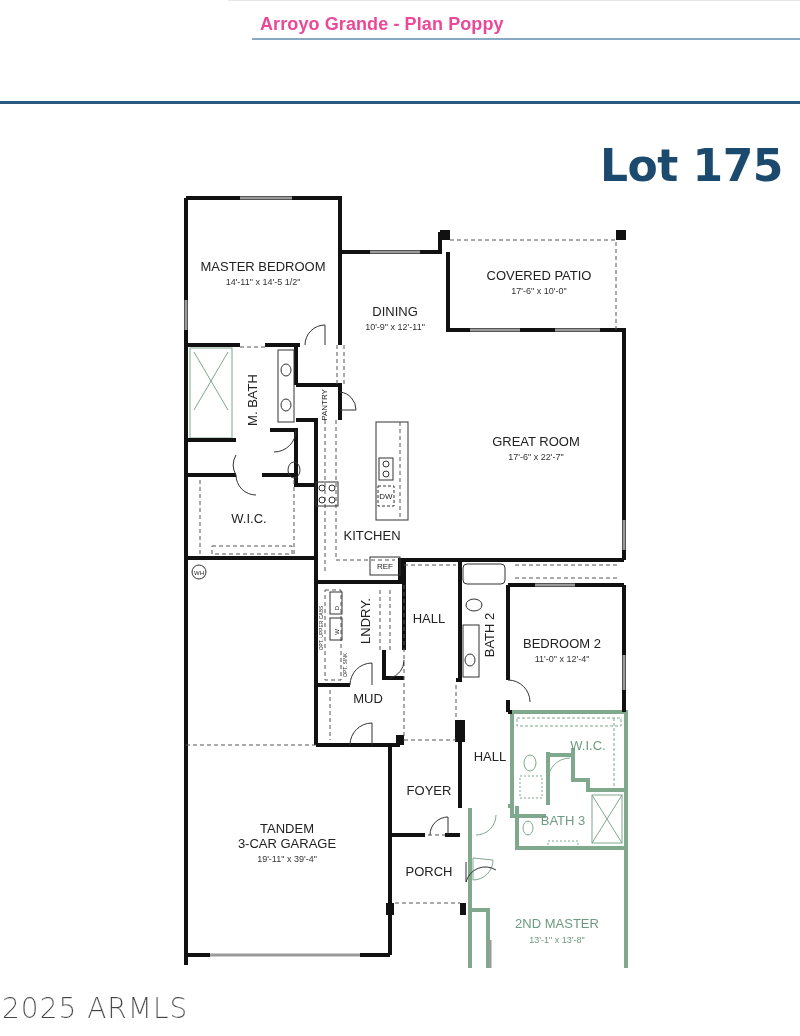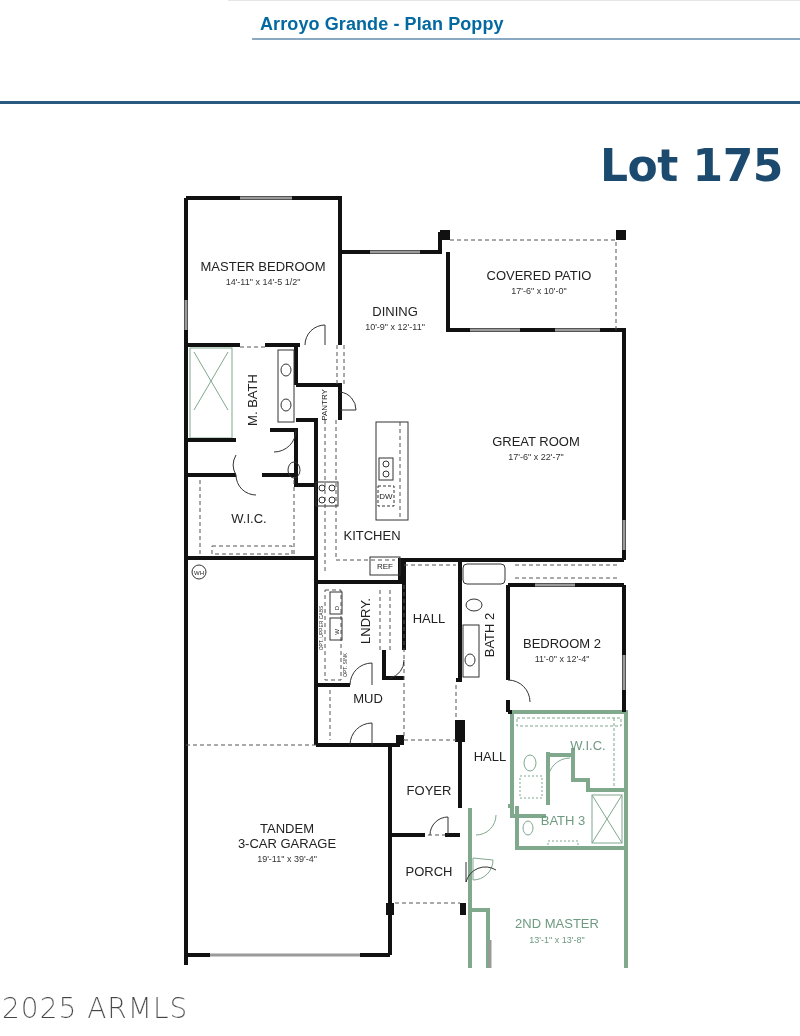--- a/index.html
+++ b/index.html
@@ -1,18 +1,18 @@
 <!DOCTYPE html>
 <html><head>
 <meta charset="utf-8">
 <style>
   html, body { margin:0; padding:0; background:#ffffff; }
   body { width:800px; height:1036px; position:relative; overflow:hidden; font-family:"Liberation Sans", sans-serif; }
   .top-rule { position:absolute; left:228px; top:0; width:572px; height:1px; background:#e4e6e8; }
-  .header-title { position:absolute; left:260px; top:14px; font-family:"Liberation Sans", sans-serif; font-weight:bold; font-size:18px; color:#0369a1; letter-spacing:0.1px; }
+  .header-title { position:absolute; left:260px; top:14px; font-family:"Liberation Sans", sans-serif; font-weight:bold; font-size:18px; color:#ec4899; letter-spacing:0.1px; }
   .header-underline { position:absolute; left:252px; top:38px; width:548px; height:2px; background:#8aa9c2; }
   .section-rule { position:absolute; left:0; top:101px; width:800px; height:3px; background:#2b5a80; }
   .lot-label { position:absolute; left:600px; top:140px; font-family:"DejaVu Sans", sans-serif; font-weight:bold; font-size:44px; color:#1c4a6e; letter-spacing:-0.5px;text-align:right; }
   .plan { position:absolute; left:0; top:0; }
   .watermark { position:absolute; left:2px; top:992px; font-family:"DejaVu Sans", sans-serif; font-weight:200; font-size:28px; color:#444; letter-spacing:1px; -webkit-text-stroke:0.2px #fff; }
   .room-label { font-family:"Liberation Sans", sans-serif; font-size:13px; fill:#222; }
   .room-dim { font-family:"Liberation Sans", sans-serif; font-size:9px; fill:#333; }
   .green-label { fill:#6e9a80; }
   .small-label { font-family:"Liberation Sans", sans-serif; font-size:8px; fill:#222; }
 </style>

